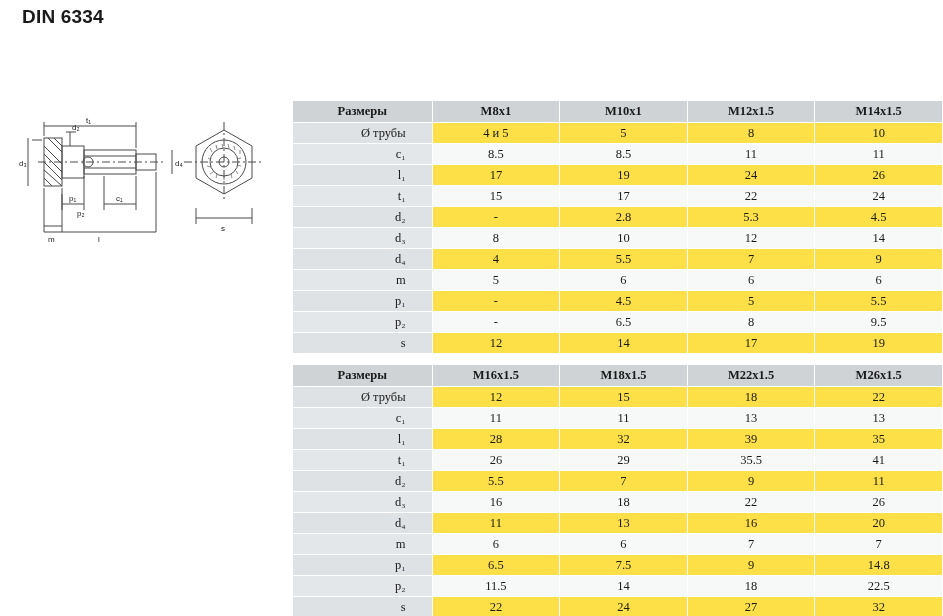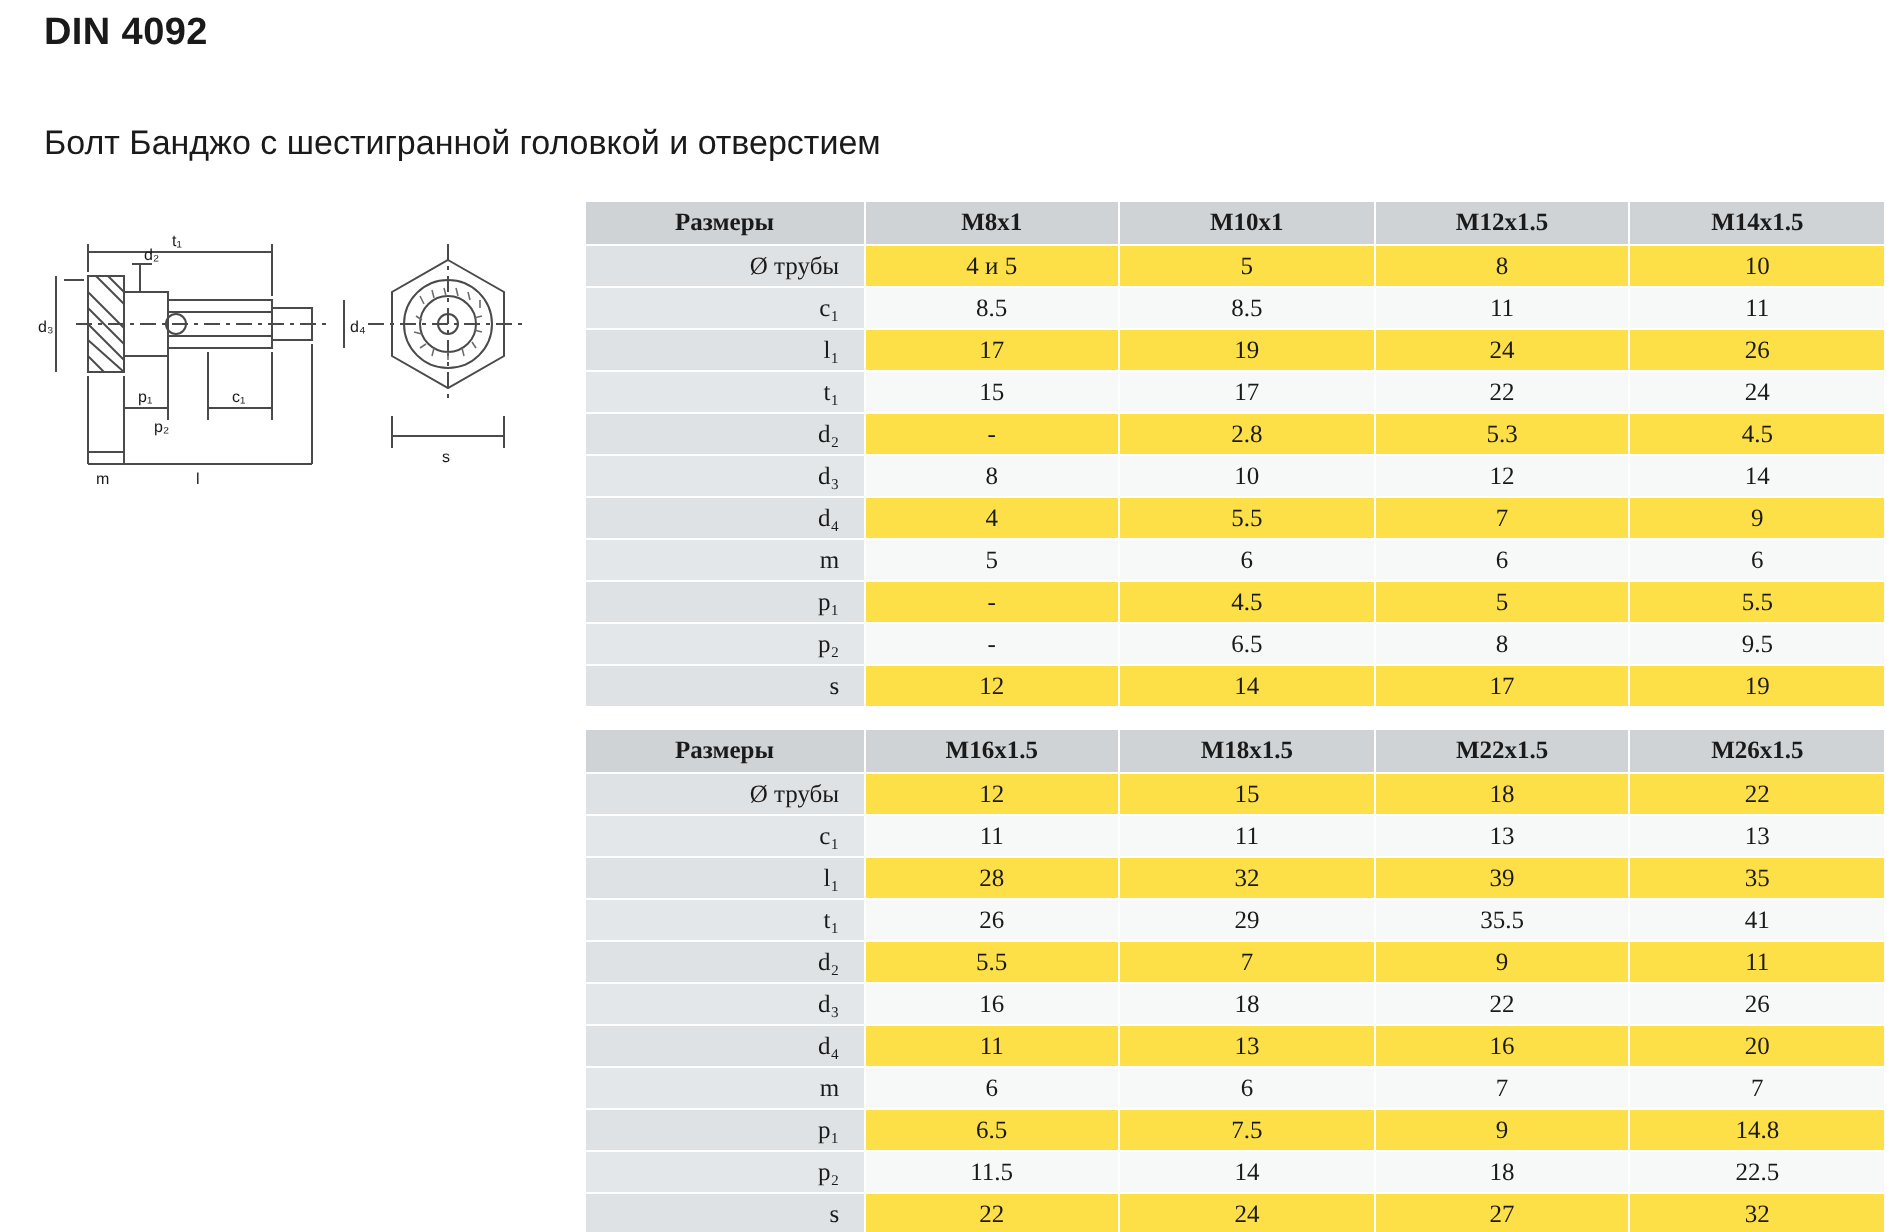--- a/index.html
+++ b/index.html
@@ -71,33 +71,32 @@
   .tbl th {
     background: #cfd3d6;
     font-weight: bold;
     font-size: 12.5px;
     height: 21px;
   }
   .tbl th.lab { background: #cfd3d6; }
   .tbl td.lab {
     background: #e4e7e9;
     text-align: right;
-    padding-right: 12px;
+    padding-right: 26px;
   }
   .tbl tr.alt td.val { background: #fde047; }
   .tbl tr td.val { background: #f7f8f8; }
   .tbl tr.alt td.lab { background: #dfe2e4; }
 </style>
 </head>
 <body>
 
 <div class="page">
 
-  <div class="title">DIN 4092</div>
-  <div class="subtitle">Болт Банджо с шестигранной головкой и отверстием</div>
+  <div class="title">DIN 6334</div>
 
   <div class="drawing">
     <svg width="270" height="165" viewBox="0 0 270 165" xmlns="http://www.w3.org/2000/svg">
       <g stroke="#4a4a4a" fill="none" stroke-width="1">
 
         <rect x="30" y="40" width="18" height="48"></rect>
         <rect x="48" y="48" width="22" height="32"></rect>
         <rect x="70" y="52" width="52" height="24"></rect>
         <rect x="122" y="56" width="20" height="16"></rect>
 

